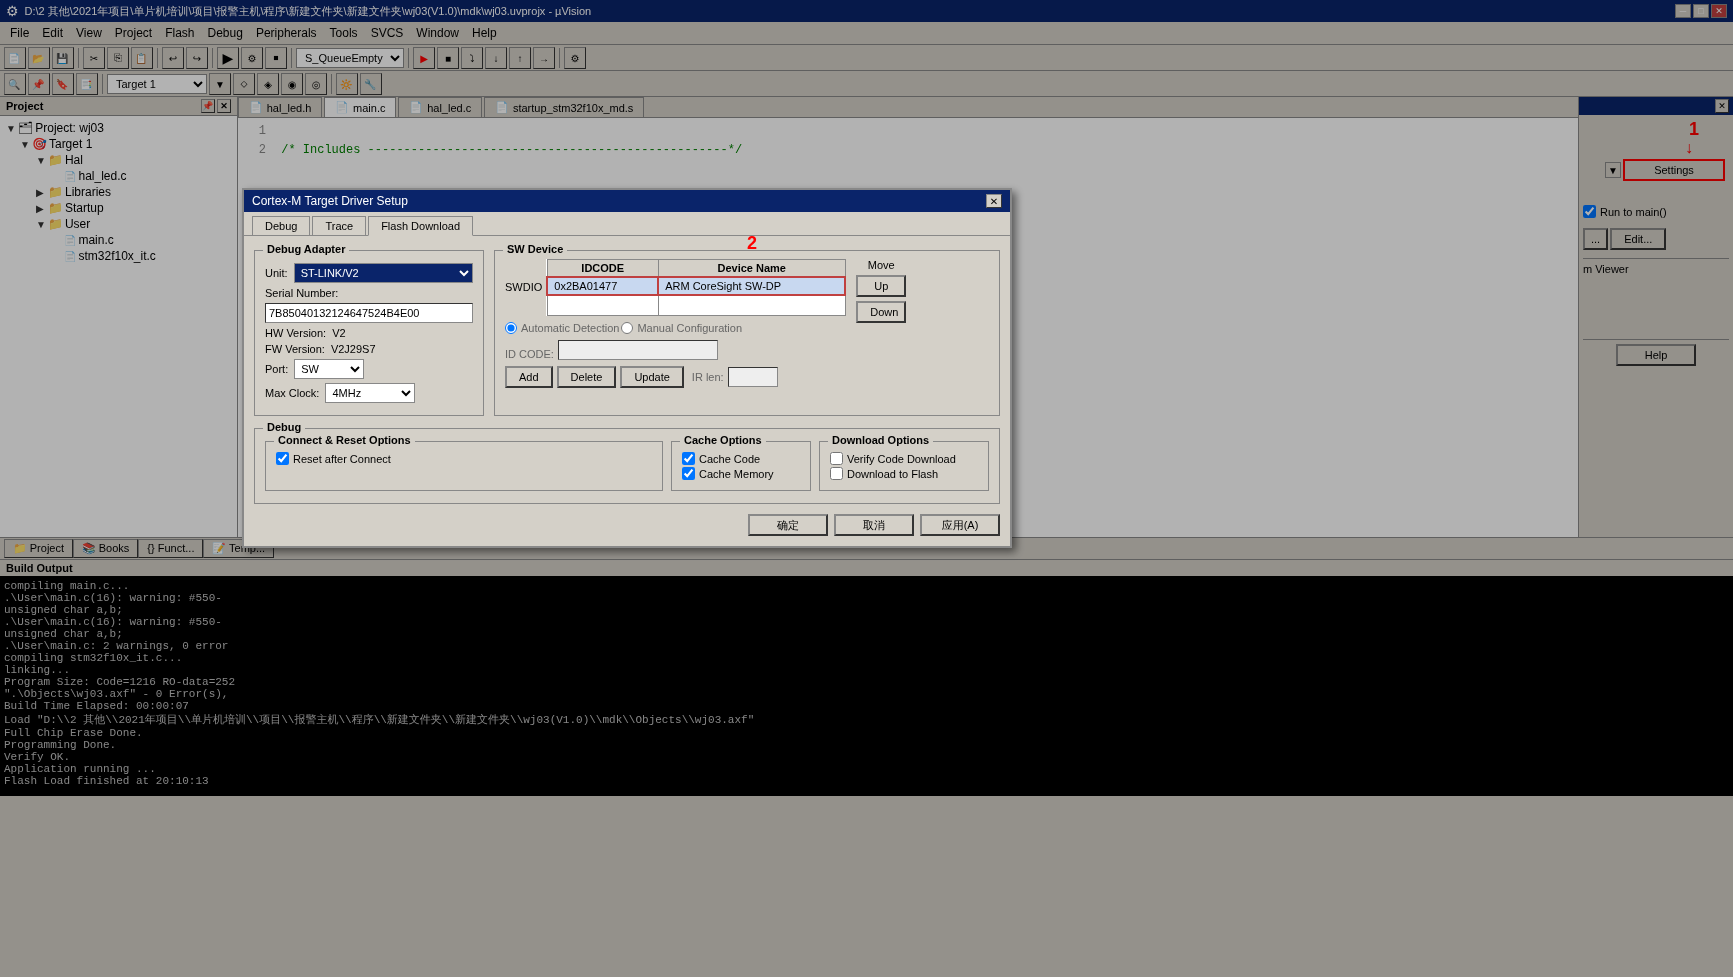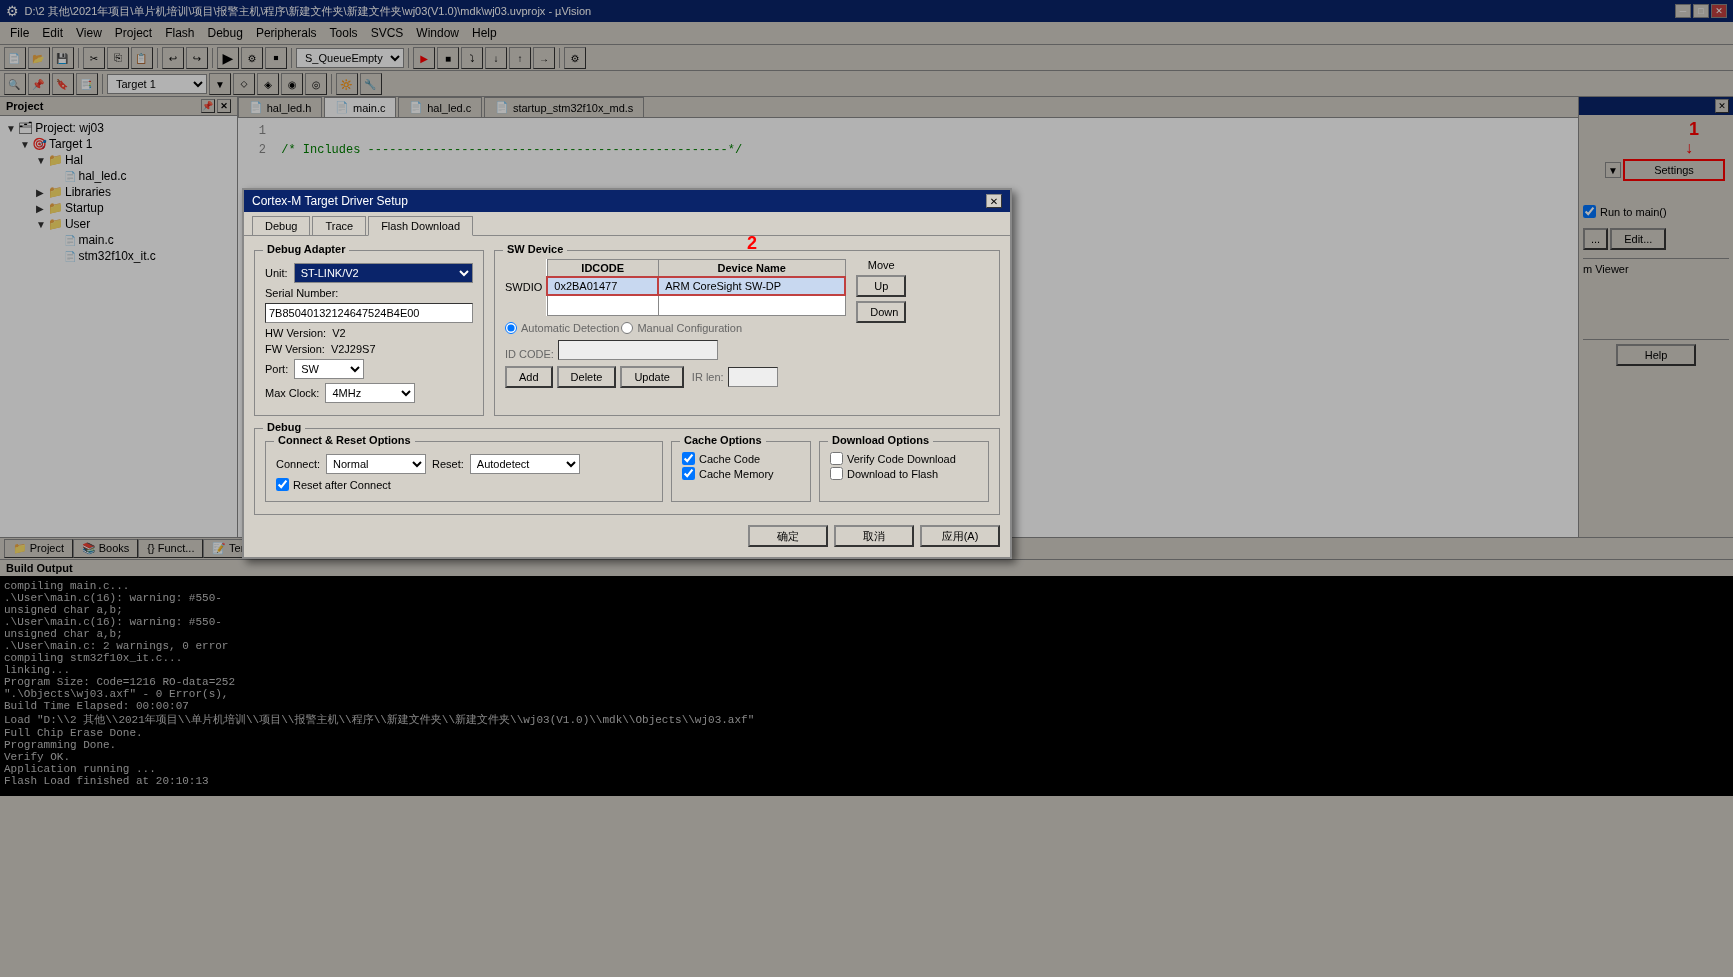--- a/index.html
+++ b/index.html
@@ -462,34 +462,20 @@
     </div>
 
     <div class="group-box" style="margin-top:8px;">
       <span class="group-label">Debug</span>
 
       <div style="display:flex; gap:8px;">
 
         <div class="group-box" style="flex:1;">
           <span class="group-label">Connect &amp; Reset Options</span>
 
-          <div class="form-row">
-            <span class="form-label">Connect:</span>
-            <select class="form-select" style="width:100px;">
-              <option>Normal</option>
-              <option>Under Reset</option>
-              <option>Pre-Reset</option>
-            </select>
-            <span class="form-label">Reset:</span>
-            <select class="form-select" style="width:110px;">
-              <option>Autodetect</option>
-              <option>Software</option>
-              <option>Hardware</option>
-            </select>
-          </div>
 
           <div class="cb-row">
             <input type="checkbox" checked="" style="">
             <span>Reset after Connect</span>
           </div>
         </div>
 
         <div class="group-box" style="min-width:140px;">
           <span class="group-label">Cache Options</span>
 

